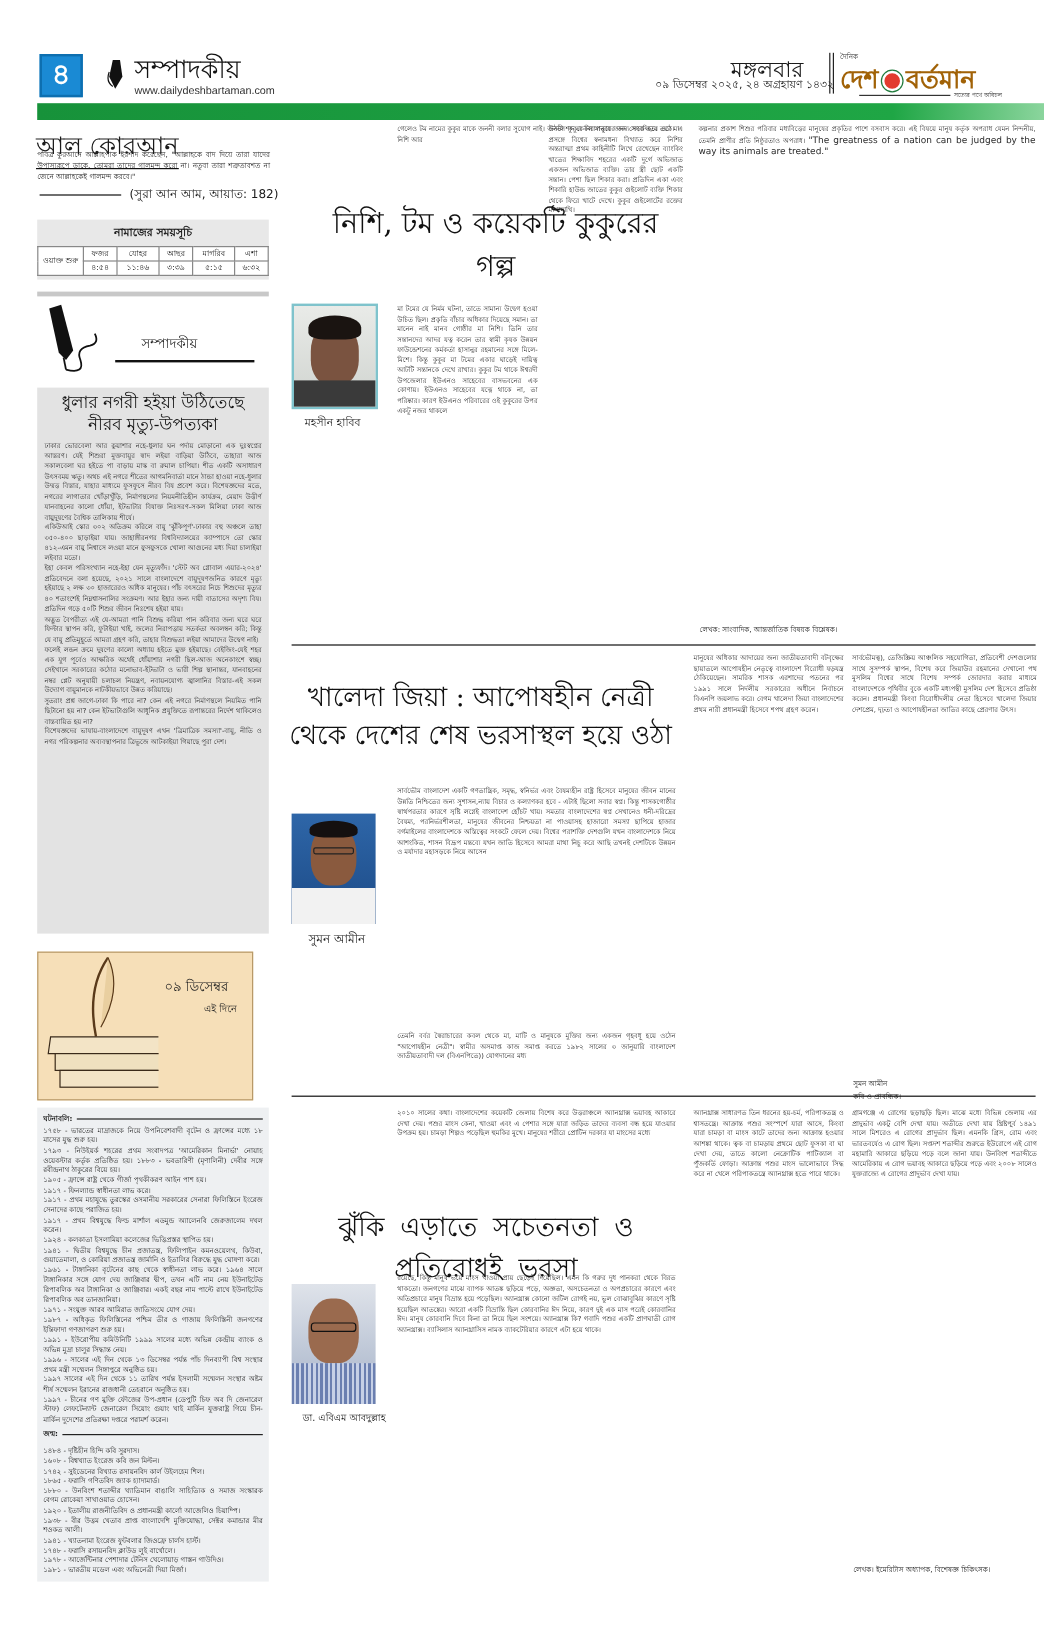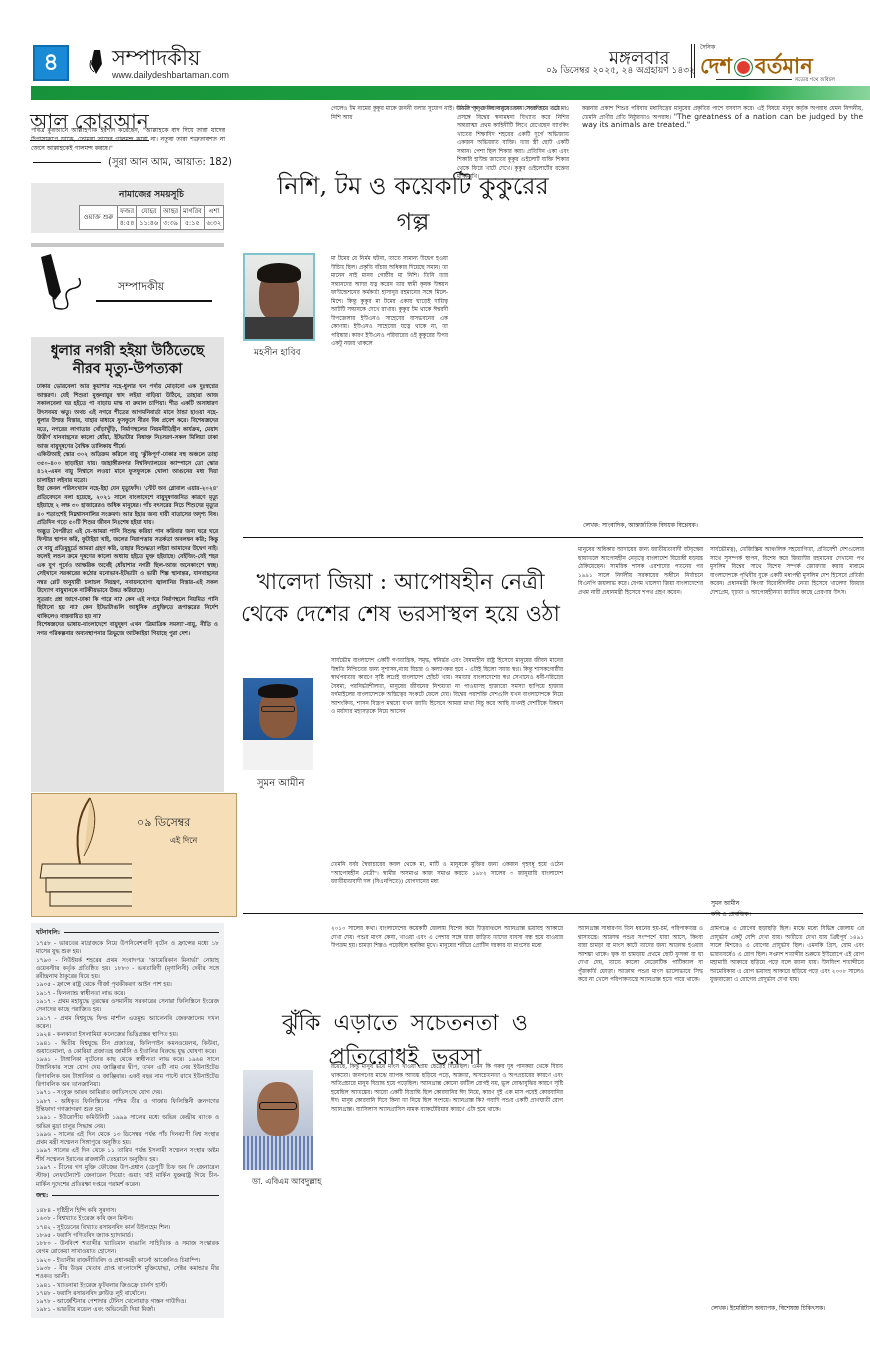--- a/index.html
+++ b/index.html
@@ -20,35 +20,35 @@
   .mast-tagline { position: absolute; left: 795px; top: 76px; font-size: 5px; color: #333; }
   .mast-tagline-line { position: absolute; left: 716px; top: 79px; width: 76px; border-top: 1px solid #333; }
   .green-bar { position: absolute; left: 31px; top: 86px; width: 839px; height: 14px; background: linear-gradient(90deg, #17923a 0%, #1fa645 85%, #8bd59d 100%); }
 
   
   .quran-title { position: absolute; left: 30px; top: 106px; font-size: 20px; border-bottom: 1px solid #111; padding-bottom: 1px; font-family: "DejaVu Serif", serif; }
   .quran-text { position: absolute; left: 31px; top: 125px; width: 194px; font-size: 6px; line-height: 9px; text-align: justify; color: #222; }
   .quran-ref-line { position: absolute; left: 33px; top: 162px; width: 68px; border-top: 1px solid #111; }
   .quran-ref { position: absolute; left: 108px; top: 154px; font-size: 10px; }
 
-  .prayer-box { position: absolute; left: 31px; top: 183px; width: 193px; height: 50px; background: #e8e8e8; padding-left: 48px; }
+  .prayer-box { position: absolute; left: 31px; top: 183px; width: 193px; height: 50px; background: #e8e8e8; }
   .prayer-title { text-align: center; font-size: 9px; padding: 4px 0 3px; font-weight: bold; }
   .prayer-table { border-collapse: collapse; width: 100%; background: #fff; }
   .prayer-table td { border: 1px solid #888; font-size: 6.5px; text-align: center; height: 10px; }
   .prayer-bottom { position: absolute; left: 31px; top: 243px; width: 193px; height: 4px; background: #c8c8c8; }
 
   .editorial-logo { position: absolute; left: 31px; top: 252px; width: 193px; height: 64px; }
   .editorial-label { position: absolute; left: 118px; top: 278px; font-size: 11px; font-family: "DejaVu Serif", serif; }
   .editorial-rule { position: absolute; left: 96px; top: 300px; width: 116px; border-top: 2px solid #111; }
 
-  .editorial-box { position: absolute; left: 31px; top: 337px; width: 193px; height: 455px; background: #e3e3e3; padding: 4px 6px; font-weight: bold; }
+  .editorial-box { position: absolute; left: 31px; top: 323px; width: 193px; height: 455px; background: #e3e3e3; padding: 4px 6px; }
   .editorial-headline { text-align: center; font-size: 14px; line-height: 18px; font-family: "DejaVu Serif", serif; margin-bottom: 5px; color: #111; }
   .body-text { font-size: 5.6px; line-height: 8.5px; text-align: justify; color: #2a2a2a; }
 
-  .history-banner { position: absolute; left: 31px; top: 793px; width: 206px; height: 124px; background: #f6dfb8; border: 1px solid #b89968; overflow: hidden; }
+  .history-banner { position: absolute; left: 31px; top: 793px; width: 180px; height: 124px; background: #f6dfb8; border: 1px solid #b89968; overflow: hidden; }
   .history-date { position: absolute; left: 105px; top: 20px; font-size: 11px; font-family: "DejaVu Serif", serif; color: #222; }
   .history-sub { position: absolute; left: 138px; top: 40px; font-size: 8px; color: #222; }
 
   .history-box { position: absolute; left: 31px; top: 923px; width: 193px; height: 395px; background: #eef0f2; padding: 4px 5px; }
   .history-heading { font-size: 6px; font-weight: bold; display: flex; align-items: center; gap: 4px; margin-bottom: 1px; }
   .history-heading .rule { flex: 1; border-top: 1px solid #222; }
   .history-item { font-size: 5.8px; line-height: 8.3px; text-align: justify; color: #222; }
 
   
   .art1-head { position: absolute; left: 263px; top: 168px; width: 300px; text-align: center; font-size: 24px; line-height: 36px; font-family: "DejaVu Serif", serif; color: #111; }

